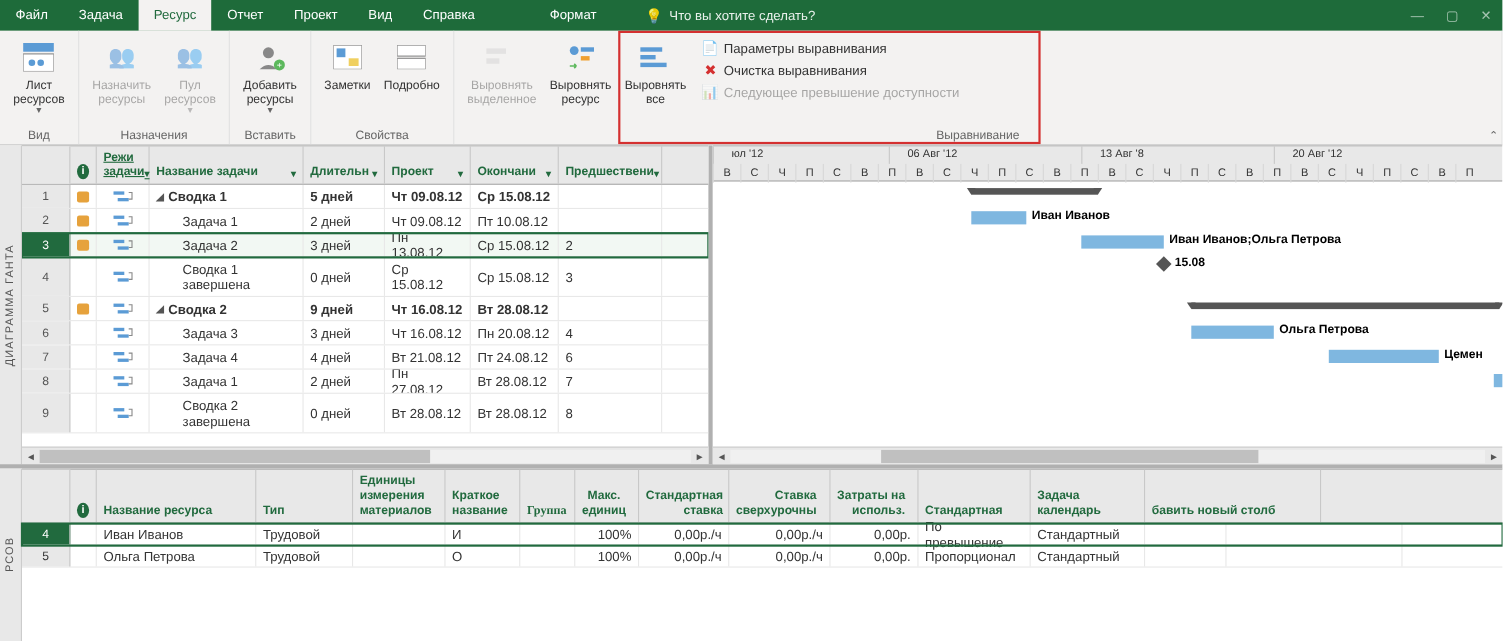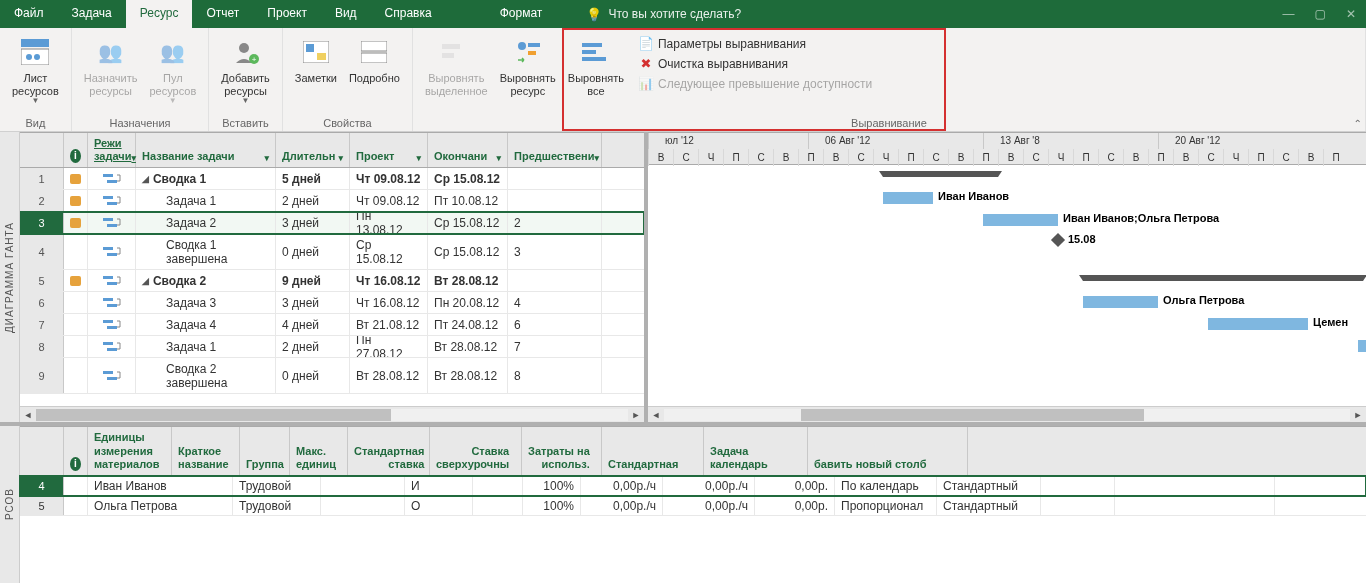--- a/index.html
+++ b/index.html
@@ -93,21 +93,21 @@
 
 
 .resgrid { flex: 1; display: flex; flex-direction: column; }
 .resgrid .grid-header .hcell { height: 48px; }
 .rg-row { display: flex; height: 20px; border-bottom: 1px solid #e8e8e8; }
 .rg-row .cell { border-right: 1px solid #e8e8e8; padding: 2px 6px; font-size: 12px; display: flex; align-items: center; }
 .rg-row .rownum { width: 44px; background: #e8e8e8; justify-content: center; font-size: 11px; border-right: 1px solid #c8c8c8; }
 .rg-row.selected { outline: 2px solid #216a3e; outline-offset: -1px; }
 .rg-row.selected .rownum { background: #216a3e; color: #fff; }
 .rc-name { width: 145px; } .rc-type { width: 88px; } .rc-unit { width: 84px; }
-.rc-short { width: 68px; } .rc-group { width: 50px; } .rc-max { width: 58px; text-align:left; justify-content:flex-end; }
+.rc-short { width: 68px; } .rc-group { width: 50px; font-family: Liberation Serif, serif; } .rc-max { width: 58px; text-align:center; justify-content:flex-end; }
 .rc-std { width: 82px; text-align:right; justify-content:flex-end; } .rc-ovt { width: 92px; text-align:right; justify-content:flex-end; }
 .rc-cost { width: 80px; text-align:right; justify-content:flex-end; } .rc-accrue { width: 102px; }
 .rc-cal { width: 104px; } .rc-code { width: 74px; } .rc-add { width: 160px; }
 </style>
 </head>
 <body>
 
 <div class="menubar">
   <div class="tab">Файл</div>
   <div class="tab">Задача</div>
@@ -590,20 +590,26 @@
   <div class="lower-pane">
     <div class="sidelabel">
         <span>РСОВ</span>
       </div>
     <div class="resgrid">
       <div class="grid-header">
         <div class="hcell gh-rownum"></div>
         <div class="hcell gh-info">
             <span class="info-icon">i</span>
           </div>
+        <div class="hcell rc-name">
+            <span>Название ресурса</span>
+          </div>
+        <div class="hcell rc-type">
+            <span>Тип</span>
+          </div>
         <div class="hcell rc-unit">
             <span style="white-space:pre-line">Единицы
 измерения
 материалов</span>
           </div>
         <div class="hcell rc-short">
             <span style="white-space:pre-line">Краткое
 название</span>
           </div>
         <div class="hcell rc-group">
@@ -642,21 +648,21 @@
             <div class="cell gh-info" style="width:24px"></div>
             <div class="cell rc-name">Иван Иванов</div>
             <div class="cell rc-type">Трудовой</div>
             <div class="cell rc-unit"></div>
             <div class="cell rc-short">И</div>
             <div class="cell rc-group"></div>
             <div class="cell rc-max">100%</div>
             <div class="cell rc-std">0,00р./ч</div>
             <div class="cell rc-ovt">0,00р./ч</div>
             <div class="cell rc-cost">0,00р.</div>
-            <div class="cell rc-accrue">По календарь</div>
+            <div class="cell rc-accrue">По превышение</div>
             <div class="cell rc-cal">Стандартный</div>
             <div class="cell rc-code"></div>
             <div class="cell rc-add"></div>
           </div>
           <div class="rg-row">
             <div class="cell rownum">5</div>
             <div class="cell gh-info" style="width:24px"></div>
             <div class="cell rc-name">Ольга Петрова</div>
             <div class="cell rc-type">Трудовой</div>
             <div class="cell rc-unit"></div>

